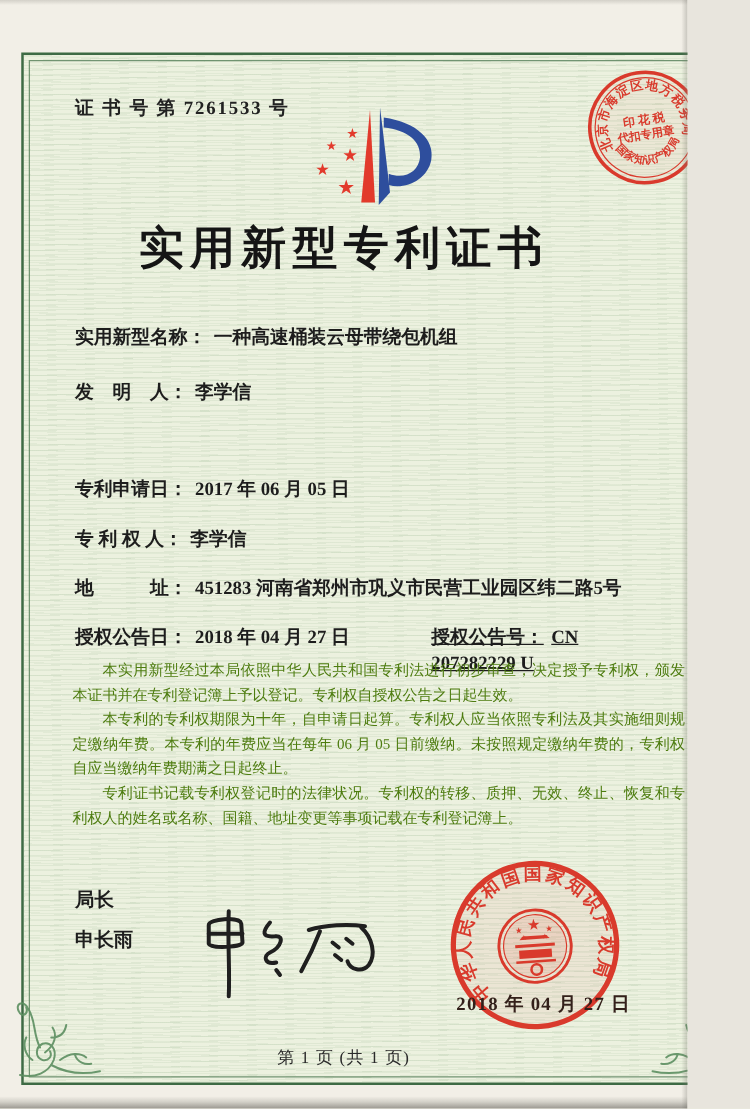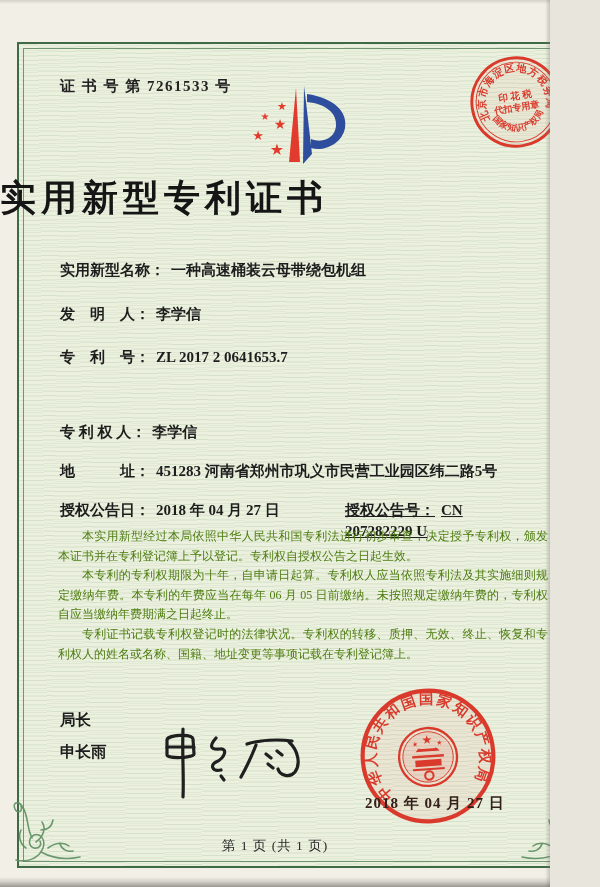--- a/index.html
+++ b/index.html
@@ -16,21 +16,21 @@
        border:2.5px solid #3e6b45;background:#ecf1df;}
   .frame-inner{position:absolute;inset:4px;border:1px solid rgba(84,126,88,.8);}
   .guilloche{position:absolute;inset:0;
        background:
         repeating-linear-gradient(178.5deg, rgba(130,168,124,.13) 0 1px, transparent 1px 4px),
         repeating-linear-gradient(181.5deg, rgba(130,168,124,.10) 0 1px, transparent 1px 5px);}
   .content{position:absolute;inset:0;}
   .cert-number{position:absolute;left:60px;top:77px;font-size:15px;font-weight:bold;
        letter-spacing:1.5px;color:#222;}
   .logo{position:absolute;left:236px;top:82px;}
-  .title{position:absolute;left:0;right:0;top:174px;text-align:left;font-size:36px;
+  .title{position:absolute;left:0;right:0;top:174px;text-align:center;font-size:36px;
        font-weight:bold;letter-spacing:5px;color:#151515;}
   .field-row{position:absolute;left:60px;right:48px;font-size:15px;font-weight:bold;color:#1d1d1d;
        line-height:21px;}
   .field-label{white-space:pre;}
   .field-value{margin-left:6px;}
   .grant-number{position:absolute;left:285px;top:0;text-decoration:underline;}
   .paragraphs{position:absolute;left:58px;width:490px;top:527px;font-size:12px;
        line-height:19.6px;color:#4d7c0f;text-align:justify;font-weight:500;}
   .paragraphs p{margin:0;text-indent:2em;}
   .signer{position:absolute;left:60px;top:710px;font-size:15.5px;font-weight:bold;color:#1d1d1d;}
@@ -98,22 +98,22 @@
     </svg>
 
     <div class="title">实用新型专利证书</div>
 
     <div class="field-row" style="top:304px">
       <span class="field-label">发　明　人：</span><span class="field-value">李学信</span>
     </div>
     <div class="field-row" style="top:260px">
       <span class="field-label">实用新型名称：</span><span class="field-value">一种高速桶装云母带绕包机组</span>
     </div>
-    <div class="field-row" style="top:347px">
-      <span class="field-label">专　利　号：</span><span class="field-value">ZL 2017 2 0641653.7</span>
+    <div class="field-row" style="top:382px">
+      <span class="field-label">专利申请日：</span><span class="field-value">2017 年 06 月 05 日</span>
     </div>
     <div class="field-row" style="top:422px">
       <span class="field-label">专 利 权 人：</span><span class="field-value">李学信</span>
     </div>
     <div class="field-row" style="top:461px">
       <span class="field-label">地　　　址：</span><span class="field-value">451283 河南省郑州市巩义市民营工业园区纬二路5号</span>
     </div>
     <div class="field-row" style="top:500px">
       <span>授权公告日：</span><span class="field-value">2018 年 04 月 27 日</span>
       <span class="grant-number">

